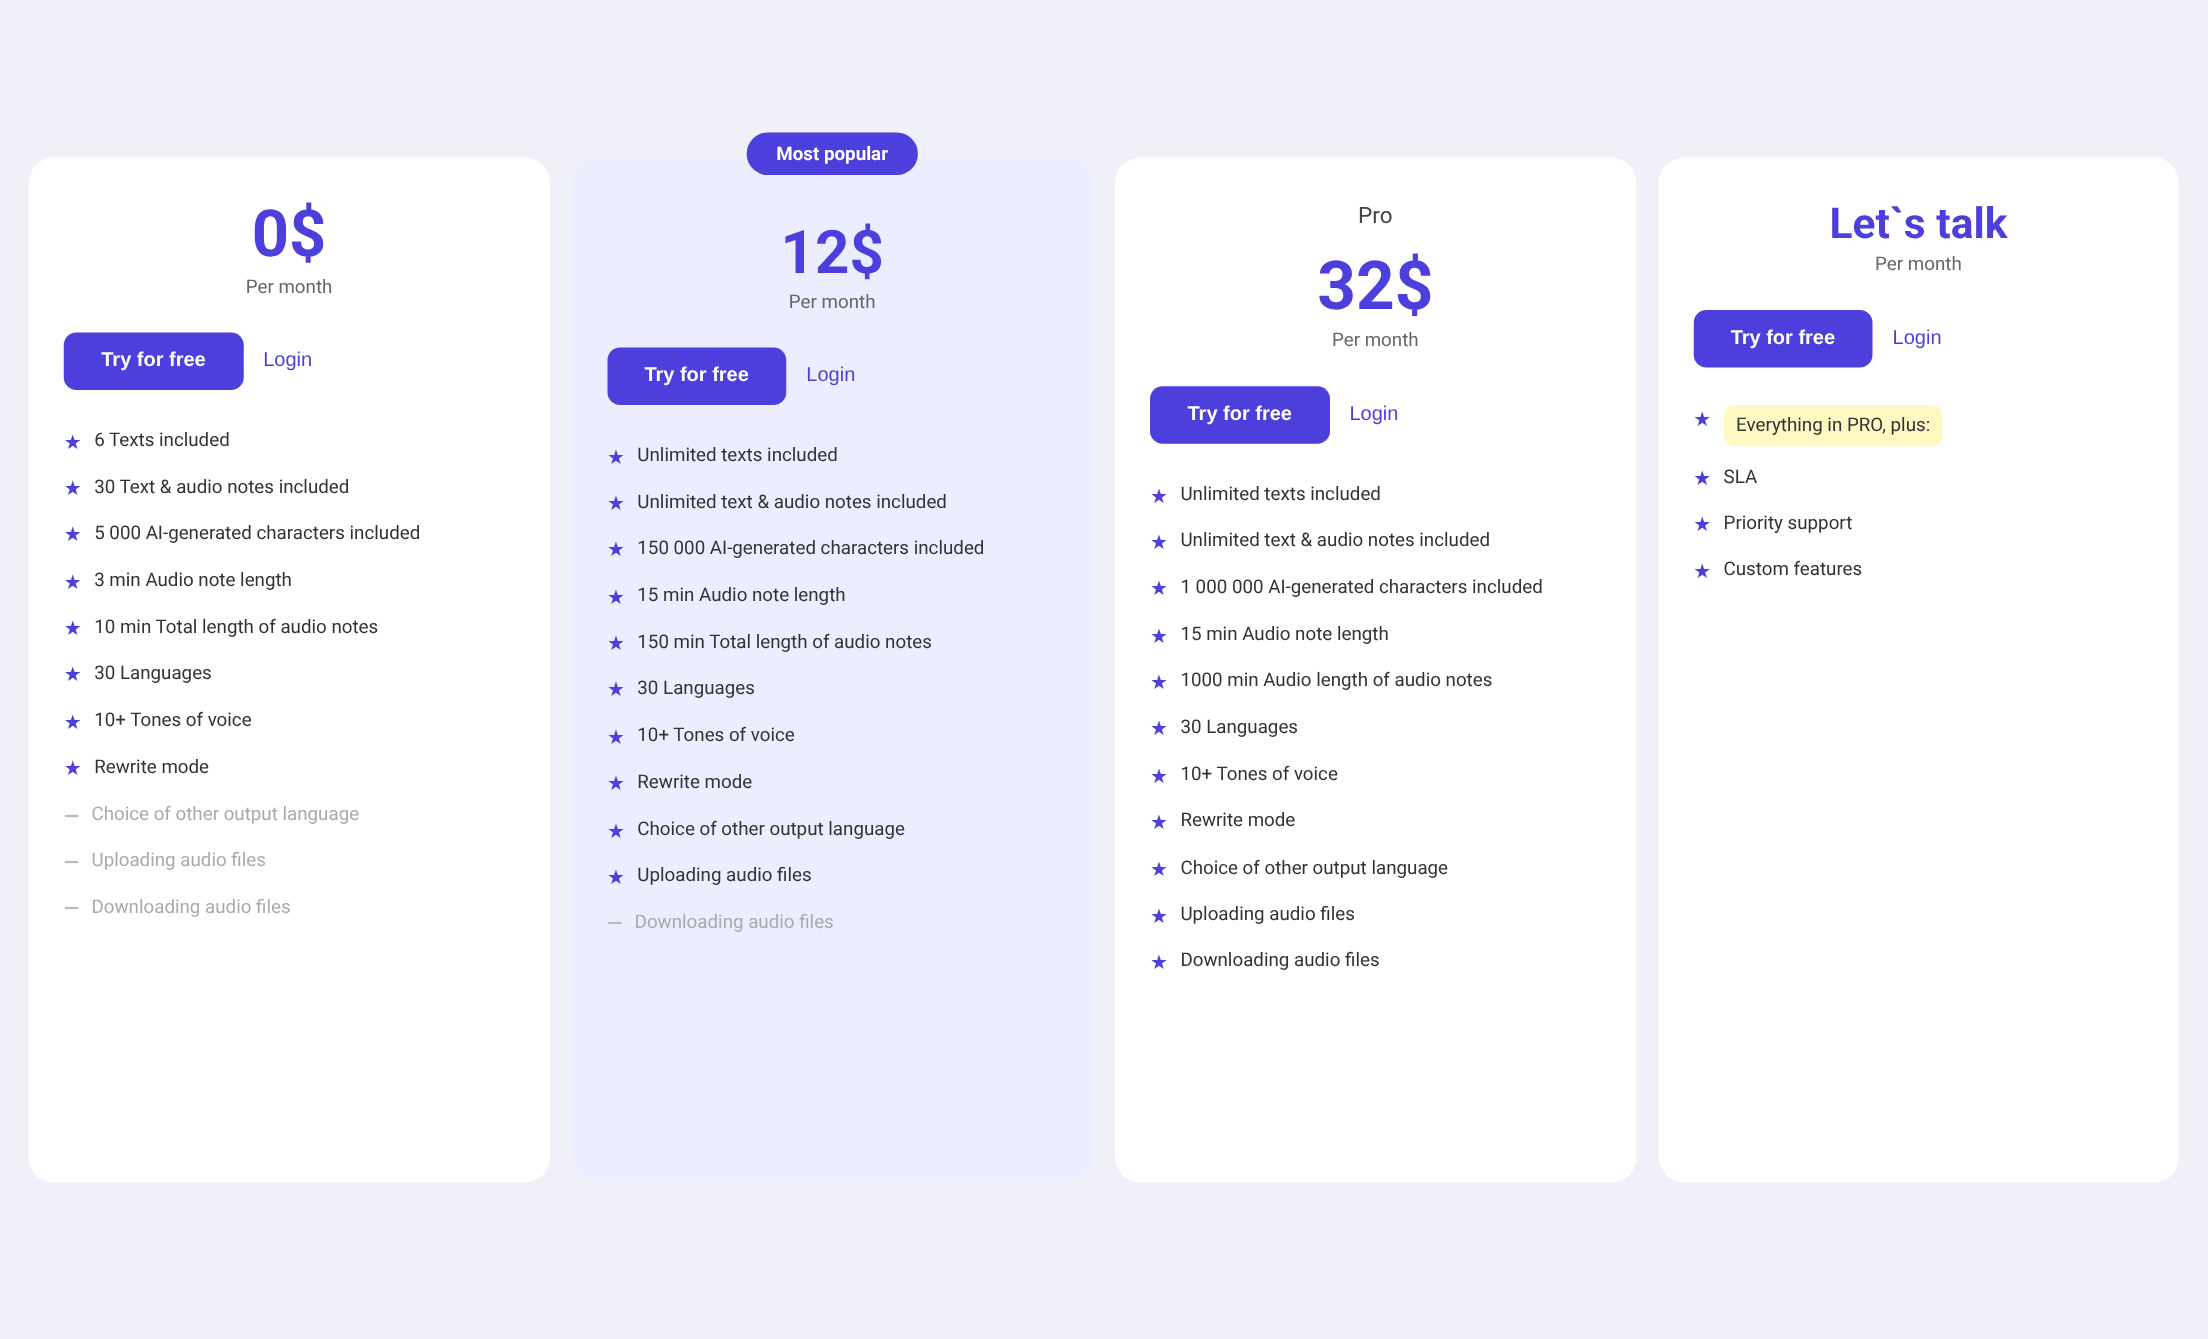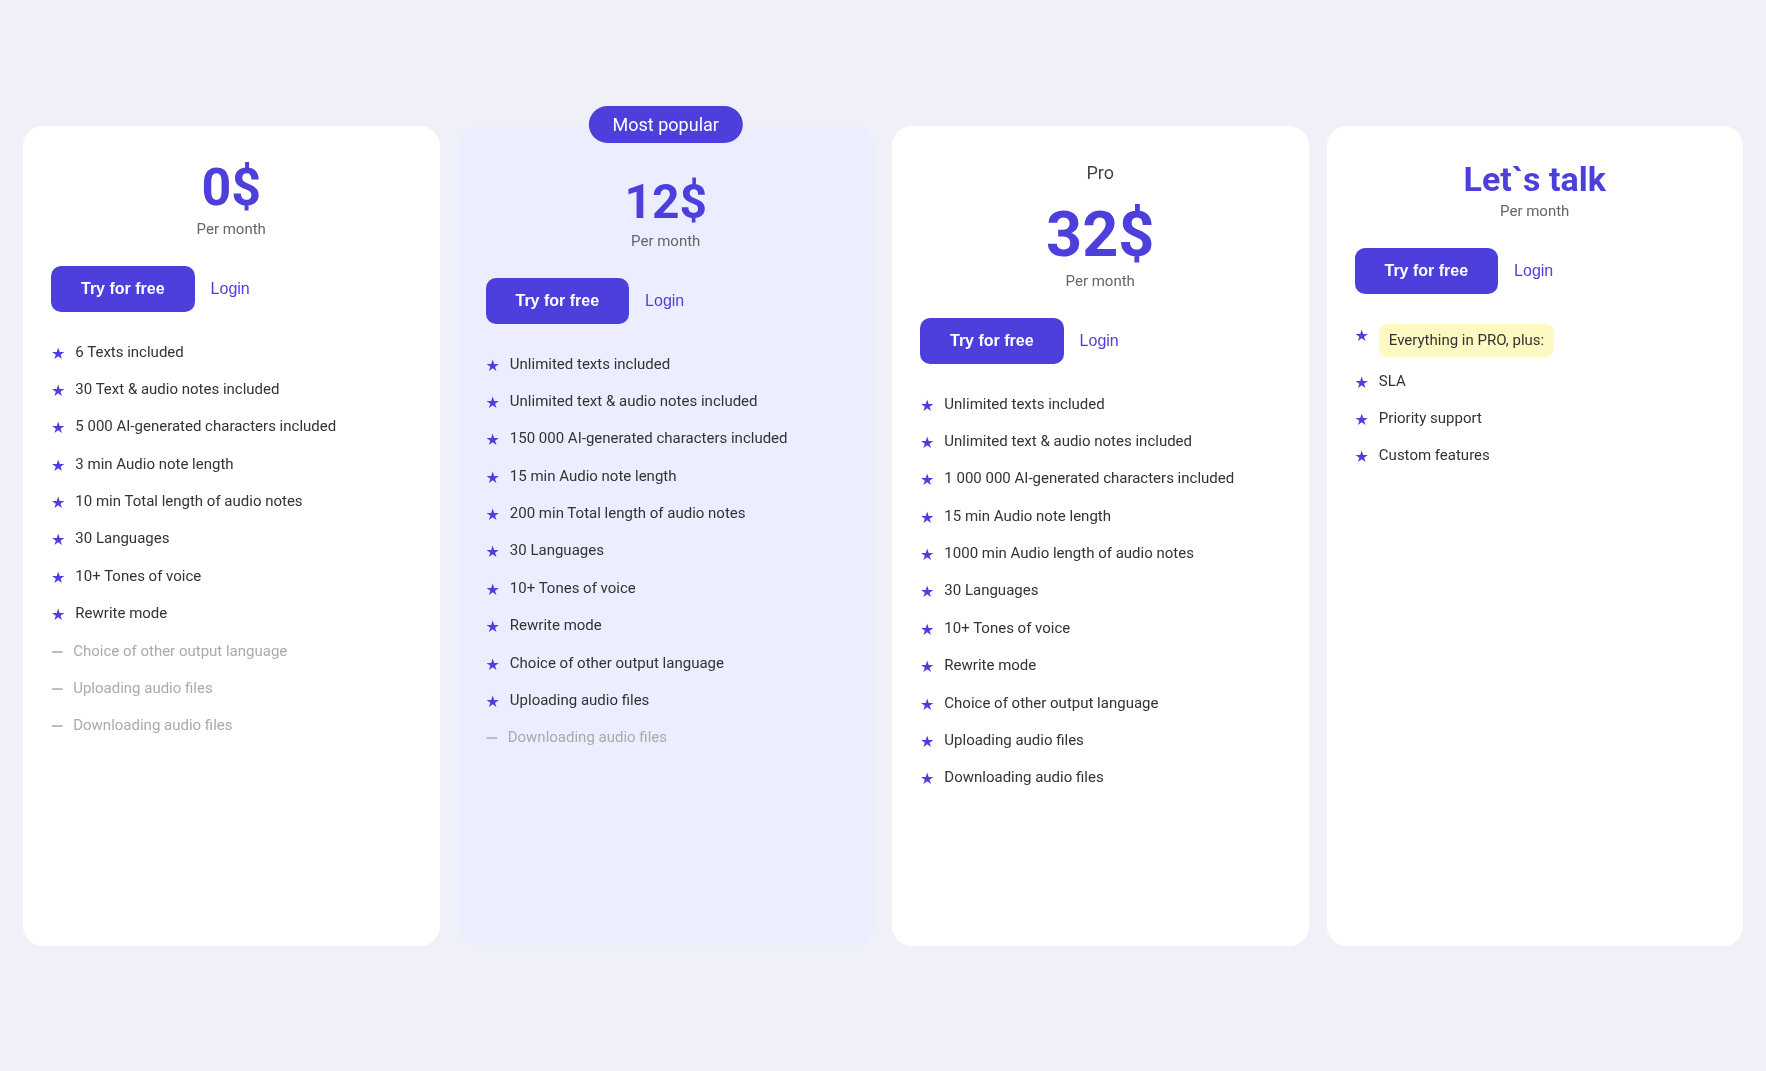--- a/index.html
+++ b/index.html
@@ -31,22 +31,22 @@
       background: #eceeff;
       padding-top: 52px;
     }
     .most-popular-badge {
       position: absolute;
       top: -20px;
       left: 50%;
       transform: translateX(-50%);
       background: #4c3fdb;
       color: #fff;
-      font-size: 18px;
-      font-weight: 400;
+      font-size: 15px;
+      font-weight: 700;
       padding: 8px 24px;
       border-radius: 20px;
       white-space: nowrap;
     }
     .plan-name {
       text-align: center;
       font-size: 18px;
       color: #444;
       margin-bottom: 20px;
       font-weight: 400;
@@ -206,21 +206,21 @@
         <li class="feature-item">
             <span class="star-icon">★</span>
             <span>150 000 AI-generated characters included</span>
           </li>
         <li class="feature-item">
             <span class="star-icon">★</span>
             <span>15 min Audio note length</span>
           </li>
         <li class="feature-item">
             <span class="star-icon">★</span>
-            <span>200 min Total length of audio notes</span>
+            <span>150 min Total length of audio notes</span>
           </li>
         <li class="feature-item">
             <span class="star-icon">★</span>
             <span>30 Languages</span>
           </li>
         <li class="feature-item">
             <span class="star-icon">★</span>
             <span>10+ Tones of voice</span>
           </li>
         <li class="feature-item">
@@ -236,21 +236,21 @@
             <span>Uploading audio files</span>
           </li>
         <li class="feature-item disabled">
           <span class="dash-icon">—</span>
           <span>Downloading audio files</span>
         </li>
       </ul>
     </div>
     <div class="plan-card">
       <div class="plan-name">Pro</div>
-      <div class="plan-price" style="font-size:63px">32$</div>
+      <div class="plan-price" style="font-size:54px">32$</div>
       <div class="plan-price-period">Per month</div>
       <div class="plan-actions">
       <button class="btn-try">Try for free</button>
       <button class="btn-login">Login</button>
     </div>
       <ul class="feature-list">
         <li class="feature-item">
             <span class="star-icon">★</span>
             <span>Unlimited texts included</span>
           </li>

